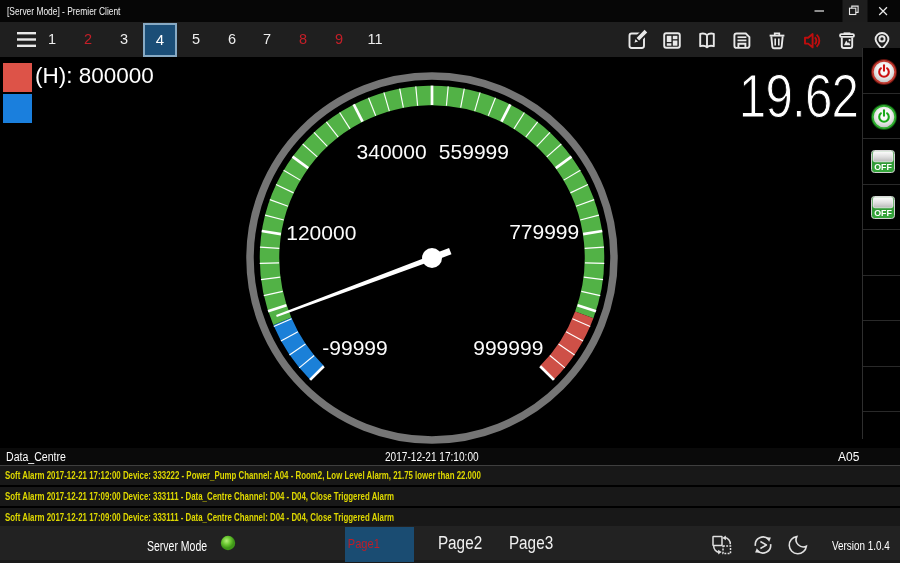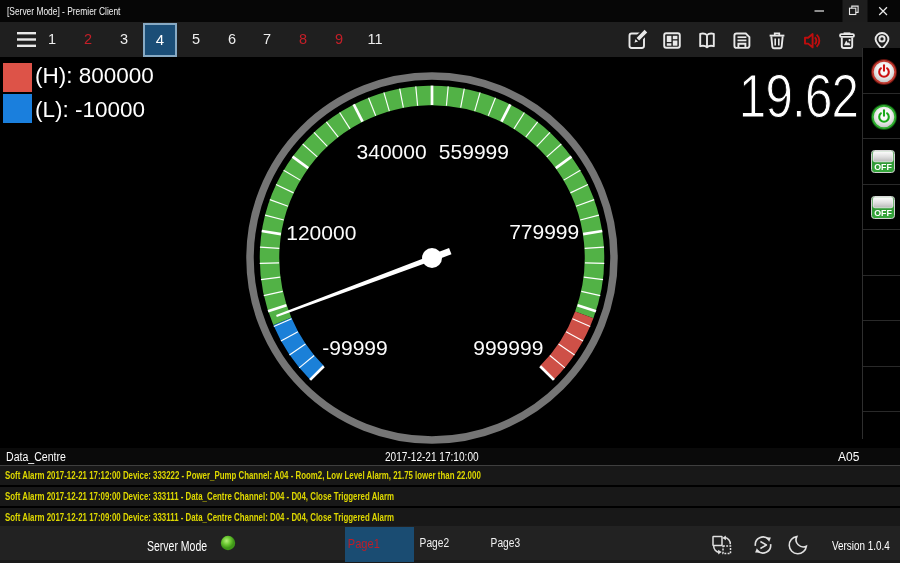--- a/index.html
+++ b/index.html
@@ -18,21 +18,21 @@
 #sidebar{left:862px;top:48px;width:38px;height:391px;background:#000;border-left:1px solid #2e2e2e;}
 #inforow{left:0;top:448px;width:900px;height:17px;background:#0a0a0a;color:#fff;border-bottom:1px solid #3f3f3f;}
 .inftxt{font-size:12px;top:2px;color:#fdfdfd;}
 #alarms{left:0;top:466px;width:900px;height:61px;background:#000;}
 .arow{left:0;width:900px;height:19px;background:#181818;color:#ded800;font-size:10.5px;font-weight:bold;white-space:nowrap;}
 .arow span{display:inline-block;transform:scaleX(0.75);transform-origin:0 50%;margin-left:5px;line-height:19px;}
 #statusbar{left:0;top:526px;width:900px;height:37px;background:#222222;color:#fff;}
 .sbtxt{font-size:14px;top:12px;}
 .scx{display:inline-block;transform:scaleX(0.80);transform-origin:0 50%;}
 #page1{left:345px;top:1px;width:69px;height:35px;background:#1a4c72;color:#c01c26;text-align:left;line-height:33px;font-size:13px;}
-.ptab{top:1px;width:69px;height:35px;color:#f0f0f0;text-align:left;line-height:33px;font-size:12px;}
+.ptab{top:1px;width:69px;height:35px;color:#f0f0f0;text-align:right;line-height:33px;font-size:18px;}
 </style></head>
 <body>
 <div class="abs" id="titlebar">
   <div class="abs t">[Server Mode] - Premier Client</div>
   <svg class="abs" style="left:805px;top:0" width="95" height="22">
     <rect x="37.5" y="0" width="25" height="22" fill="#1e1e1e"></rect>
     <line x1="9.5" y1="11" x2="19" y2="11" stroke="#e8e8e8" stroke-width="1.2"></line>
     <rect x="44.5" y="8.2" width="6.3" height="6.3" fill="none" stroke="#e8e8e8" stroke-width="1.1"></rect>
     <path d="M 46.8 8.2 L 46.8 6.1 L 53.1 6.1 L 53.1 12.4 L 50.8 12.4" fill="none" stroke="#e8e8e8" stroke-width="1.1"></path>
     <path d="M 74.2 7.2 L 82 15 M 82 7.2 L 74.2 15" stroke="#e8e8e8" stroke-width="1.25"></path>
@@ -99,21 +99,20 @@
     </svg>
     <svg class="abs" style="left:866px;top:2px" width="32" height="32" viewBox="0 0 32 32">
       <path d="M 16 9.0 C 12.3 9.0 9.6 11.8 9.6 15.3 C 9.6 18.0 11.6 20.4 16 25.0 C 20.4 20.4 22.4 18.0 22.4 15.3 C 22.4 11.8 19.7 9.0 16 9.0 Z" fill="none" stroke="#e8e8e8" stroke-width="1.9"></path>
       <circle cx="16" cy="14.9" r="2.6" fill="none" stroke="#e8e8e8" stroke-width="1.9"></circle>
     </svg>
 </div>
 <div class="abs" id="main">
   <div class="abs legsq" style="left:3px;top:6px;background:#dd5348"></div>
   <div class="abs legsq" style="left:3px;top:37px;background:#1a7fdd"></div>
   <div class="abs legtxt" style="left:35px;top:6px">(H): 800000</div>
-  <div class="abs legtxt" style="left:35px;top:40px">(L): -10000</div>
   <div class="abs" id="bigval">19.62</div>
   <svg class="abs" style="left:232px;top:1px" width="400" height="400" viewBox="0 0 400 400">
       <circle cx="200" cy="200" r="182" fill="none" stroke="#757575" stroke-width="7.5"></circle>
       <path d="M 85.10 314.90 A 162.5 162.5 0 0 1 50.32 263.26" stroke="#1b80d8" stroke-width="19.5" fill="none"></path>
       <path d="M 50.32 263.26 A 162.5 162.5 0 1 1 352.25 256.79" stroke="#52b246" stroke-width="19.5" fill="none"></path>
       <path d="M 352.25 256.79 A 162.5 162.5 0 0 1 314.90 314.90" stroke="#ce5047" stroke-width="19.5" fill="none"></path>
       <line x1="91.81" y1="308.19" x2="78.09" y2="321.91" stroke="#fff" stroke-width="2.7"></line>
       <line x1="82.11" y1="297.53" x2="67.16" y2="309.89" stroke="#fff" stroke-width="1.15"></line>
       <line x1="73.46" y1="286.00" x2="57.41" y2="296.90" stroke="#fff" stroke-width="1.15"></line>
       <line x1="65.93" y1="273.71" x2="48.92" y2="283.05" stroke="#fff" stroke-width="1.15"></line>

